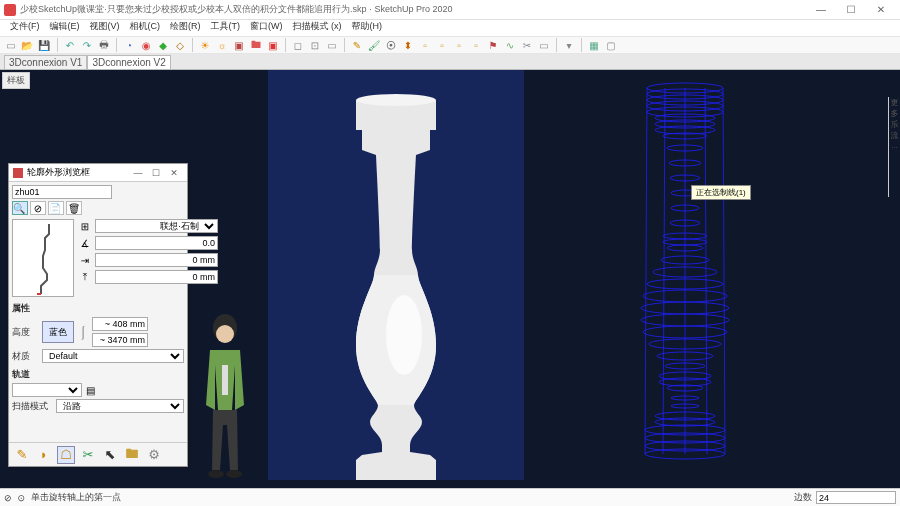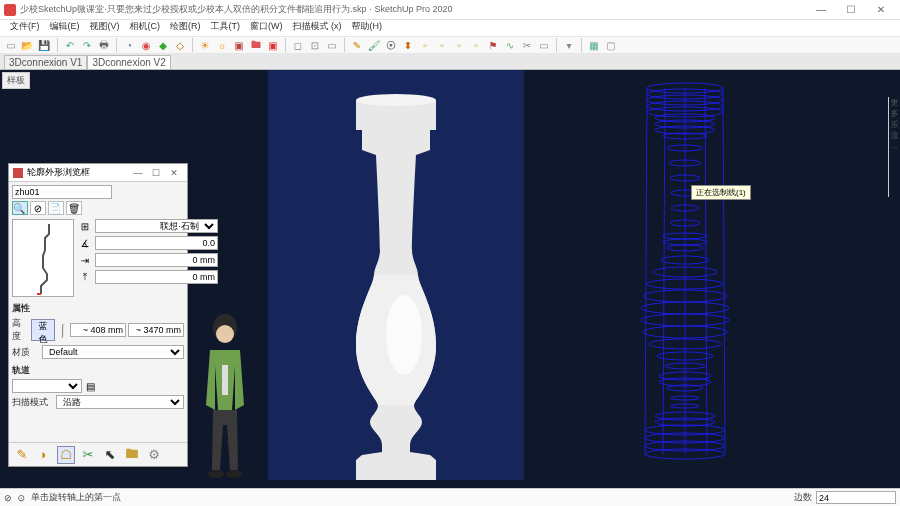--- a/index.html
+++ b/index.html
@@ -44,21 +44,21 @@
 .profilerow { display:flex; gap:4px; }
 .profile { width:62px; height:78px; background:#fff; border:1px solid #aaa; position:relative; }
 .propcol { flex:1; display:flex; flex-direction:column; gap:3px; }
 .proprow { display:flex; align-items:center; gap:3px; }
 .proprow .lbl { width:14px; display:flex; justify-content:center; }
 .proprow input, .proprow select { flex:1; text-align:right; }
 .section-h { font-size:9px; font-weight:bold; margin:5px 0 2px; color:#333; }
 .hrow { display:flex; align-items:center; gap:4px; margin:2px 0; }
 .hrow .l { width:26px; font-size:9px; color:#333; }
 .hrow .r { flex:1; }
-.vpair { display:flex; flex-direction:row; gap:2px; }
+.vpair { display:flex; flex-direction:column; gap:2px; }
 .vpair input { width:56px; text-align:right; }
 .brackets { width:10px; display:flex; align-items:center; justify-content:center; font-size:14px; color:#888; }
 .panel .bottombar { position:absolute; left:0; right:0; bottom:0; height:24px; border-top:1px solid #ccc; display:flex; align-items:center; gap:4px; padding:0 4px; background:#f4f4f4; }
 .bottombar .bicon { width:18px; height:18px; display:flex; align-items:center; justify-content:center; font-size:13px; cursor:pointer; }
 
 .statusbar { position:absolute; left:0; right:0; bottom:0; height:18px; border-top:1px solid #ccc; display:flex; align-items:center; padding:0 4px; font-size:9px; color:#444; background:#fafafa; }
 .statusbar .hint { flex:1; display:flex; align-items:center; gap:6px; }
 .statusbar .meas { display:flex; align-items:center; gap:4px; }
 .statusbar .meas input { width:80px; height:13px; border:1px solid #aaa; background:#fff; font-size:9px; padding:0 2px; }
 </style>

